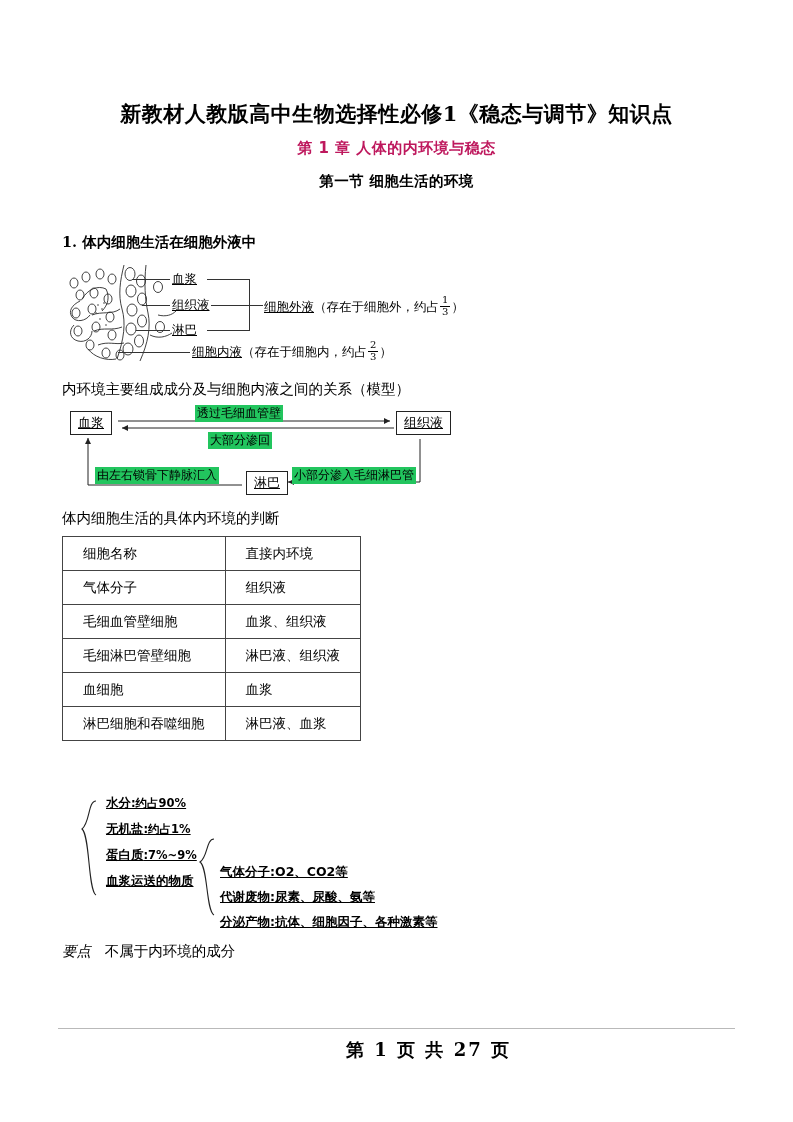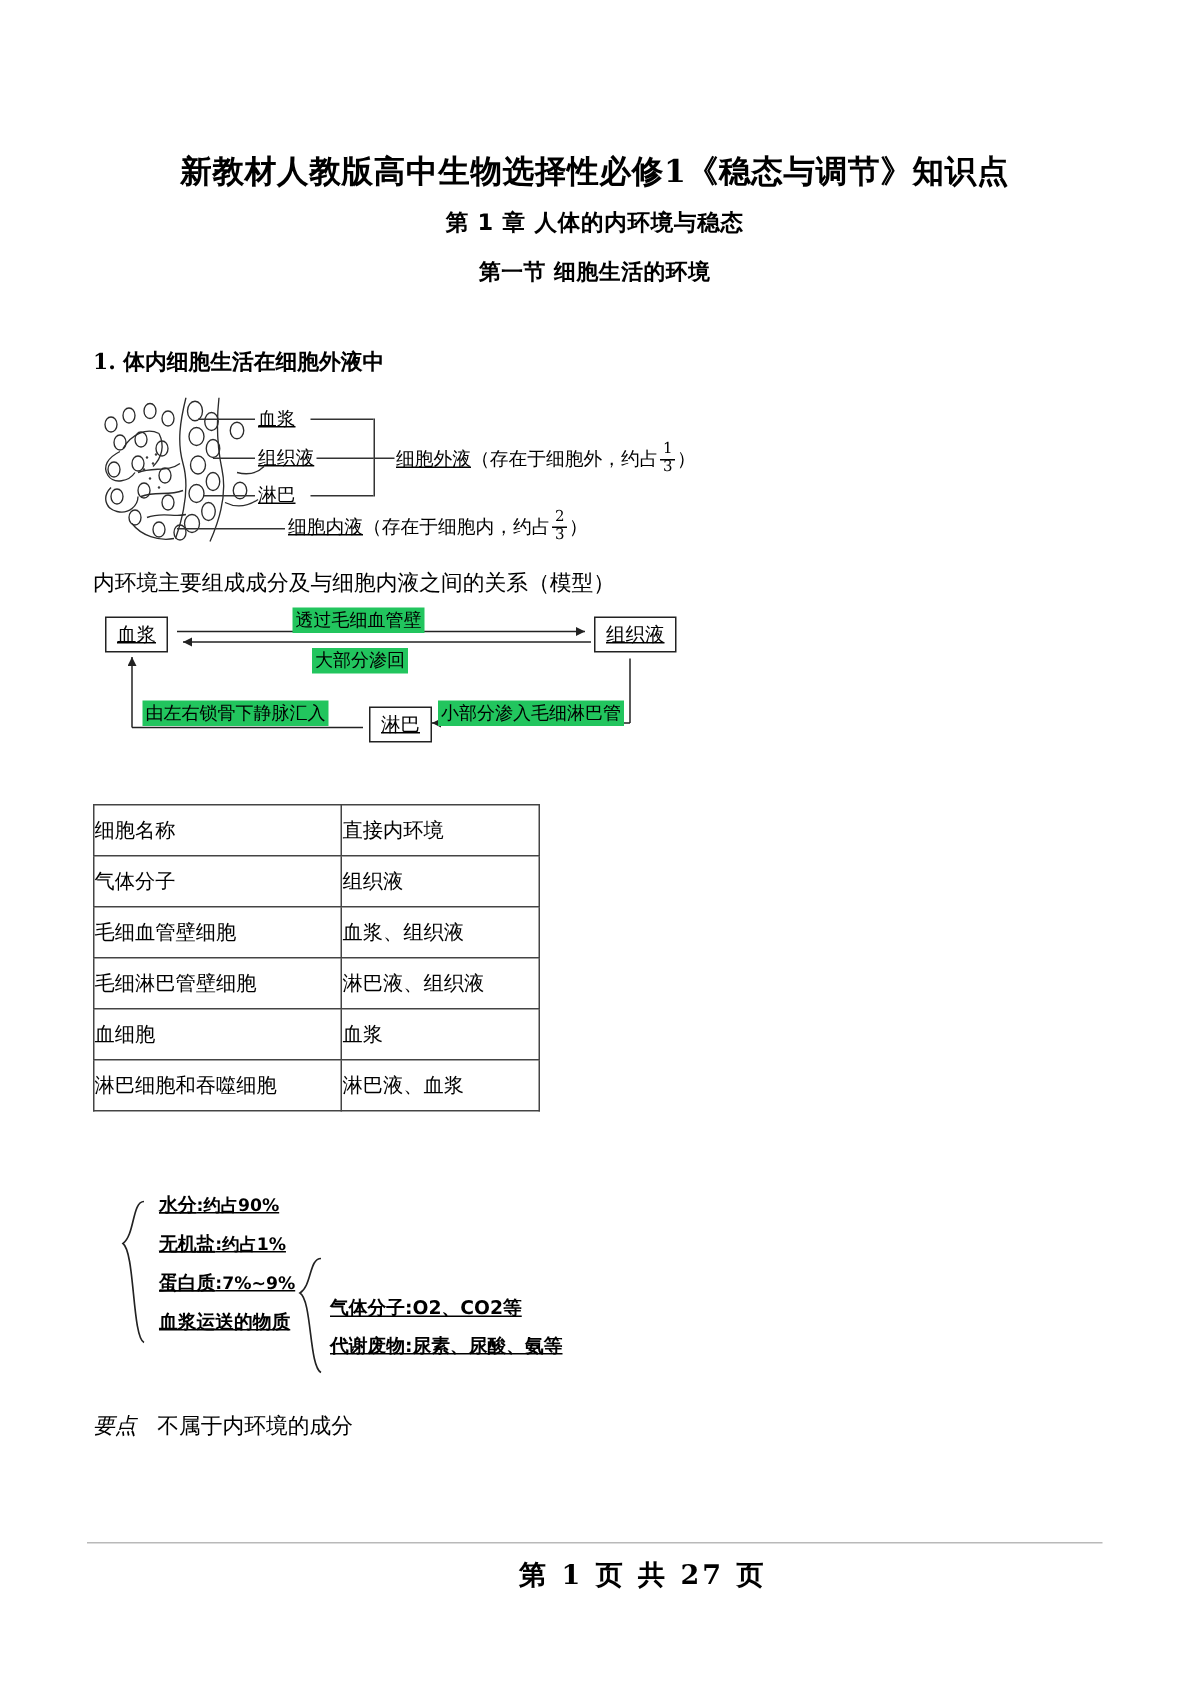--- a/index.html
+++ b/index.html
@@ -33,21 +33,21 @@
     letter-spacing: 0.5px;
     font-family: "DejaVu Serif", "Liberation Serif", serif;
   }
   .chapter-title {
     position: absolute;
     left: 0; top: 139px;
     width: 793px;
     text-align: center;
     font-size: 15px;
     font-weight: bold;
-    color: #000000;
+    color: #be185d;
     letter-spacing: 0.5px;
     font-family: "DejaVu Sans", "Liberation Sans", sans-serif;
   }
   .section-title {
     position: absolute;
     left: 0; top: 172px;
     width: 793px;
     text-align: center;
     font-size: 14.5px;
     font-weight: bold;
@@ -134,21 +134,21 @@
   .tbl {
     position: absolute;
     left: 62px; top: 536px;
     border-collapse: collapse;
     width: 298px;
     font-size: 13.5px;
   }
   .tbl td {
     border: 1px solid #444;
     height: 29px;
-    padding: 2px 0;
+    padding: 2px 20px;
     vertical-align: middle;
     white-space: nowrap;
   }
   .tbl td.c1 { width: 166px; }
   .tbl td.c2 { width: 132px; }
 
   
   .comp { position: absolute; left: 78px; top: 795px; width: 470px; height: 130px; }
   .citem {
     position: absolute;
@@ -295,20 +295,21 @@
     <div class="fbox" style="left:10px; top:6px;"><span class="u">血浆</span></div>
     <div class="fbox" style="left:336px; top:6px;"><span class="u">组织液</span></div>
     <div class="fbox" style="left:186px; top:66px;"><span class="u">淋巴</span></div>
 
     <div class="flabel" style="left:135px; top:0px;">透过毛细血管壁</div>
     <div class="flabel" style="left:148px; top:27px;">大部分渗回</div>
     <div class="flabel" style="left:35px; top:62px;">由左右锁骨下静脉汇入</div>
     <div class="flabel" style="left:232px; top:62px;">小部分渗入毛细淋巴管</div>
   </div>
 
+  <div class="block" style="left:62px; top:508px; font-size:14.5px;">体内细胞生活的具体内环境的判断</div>
 
   <table class="tbl">
     <tbody>
       <tr>
         <td class="c1">细胞名称</td>
         <td class="c2">直接内环境</td>
       </tr>
       <tr>
         <td class="c1">气体分子</td>
         <td class="c2">组织液</td>
@@ -343,20 +344,21 @@
       </g>
     </svg>
 
     <div class="citem" style="left:28px; top:0px;"><span class="u">水分</span><span class="small">:约占90%</span></div>
     <div class="citem" style="left:28px; top:26px;"><span class="u">无机盐</span><span class="small">:约占1%</span></div>
     <div class="citem" style="left:28px; top:52px;"><span class="u">蛋白质</span><span class="small">:7%~9%</span></div>
     <div class="citem" style="left:28px; top:78px;">血浆运送的物质</div>
 
     <div class="citem" style="left:142px; top:69px;"><span>气体分子</span><span>:O2、CO2等</span></div>
     <div class="citem" style="left:142px; top:94px;"><span>代谢废物</span><span>:尿素、尿酸、氨等</span></div>
+    <div class="citem" style="left:142px; top:119px;"><span>分泌产物</span><span>:抗体、细胞因子、各种激素等</span></div>
   </div>
 
   <div class="block" style="left:62px; top:941px; font-size:14.5px;">
     <span style="font-style:italic;">要点</span>&nbsp;&nbsp;&nbsp;<span>不属于内环境的成分</span>
   </div>
 
   <div class="footer-rule"></div>
   <div class="footer-text">第 1 页 共 27 页</div>
 
 </div>

